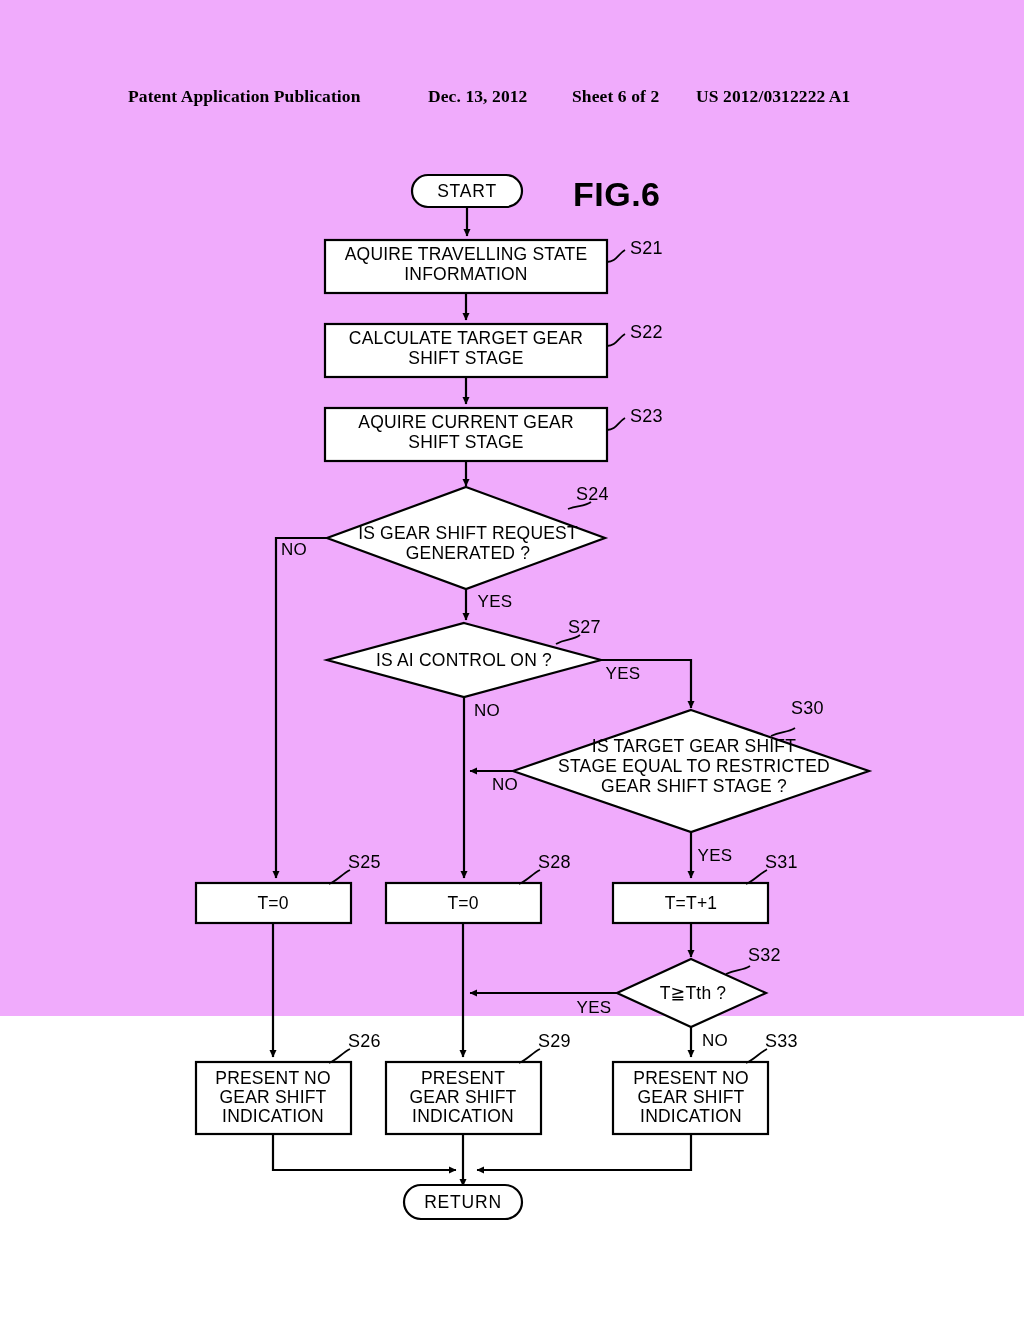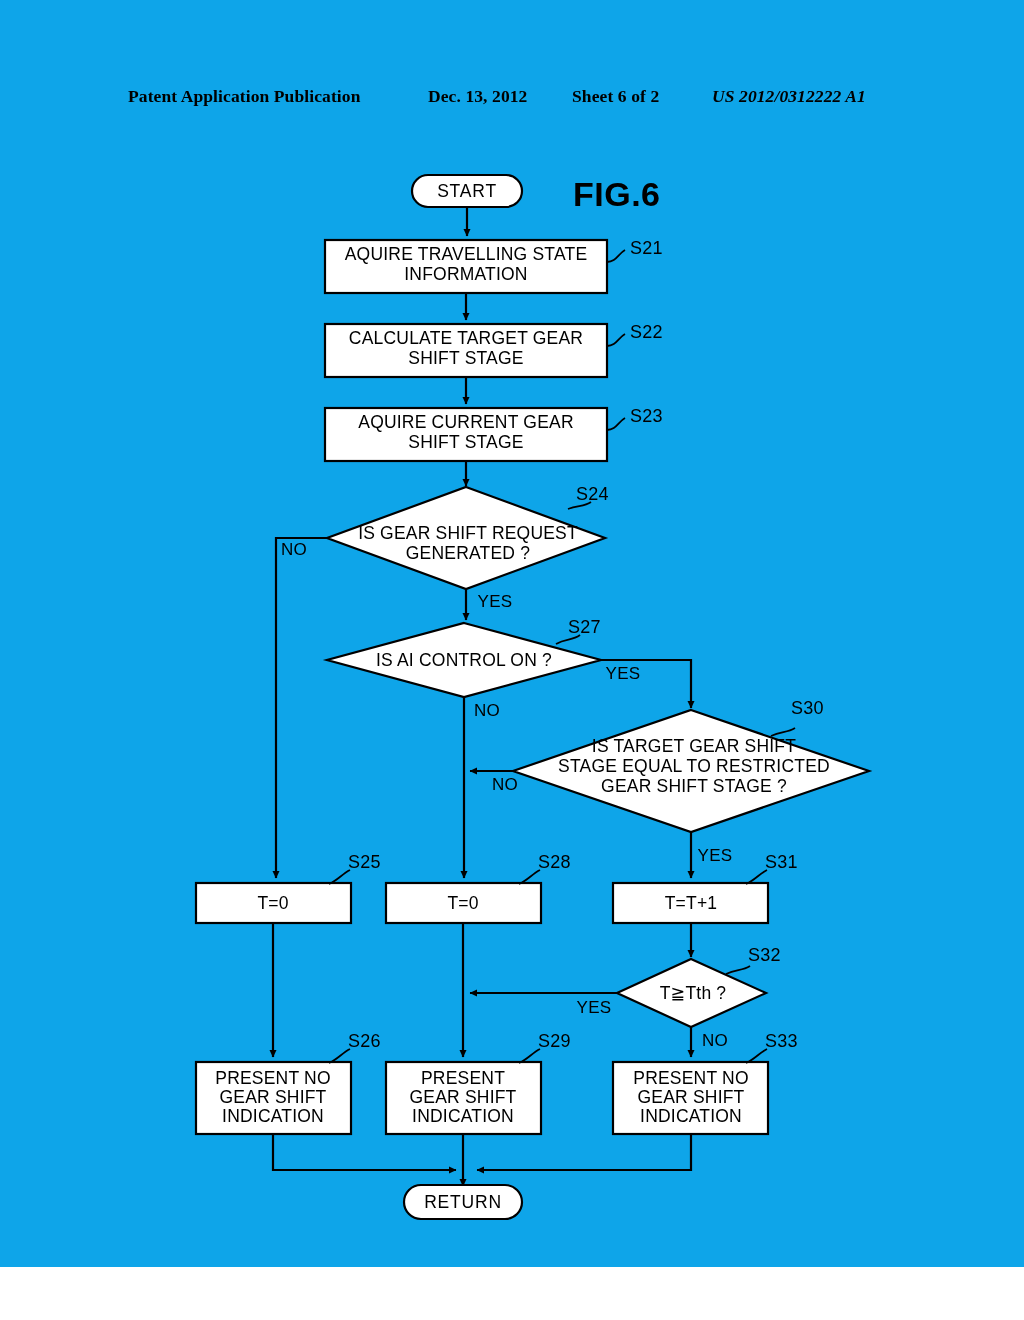--- a/index.html
+++ b/index.html
@@ -11,22 +11,22 @@
     width: 1024px;
     height: 1320px;
     font-family: "Liberation Sans", sans-serif;
     color: #000000;
     position: relative;
     overflow: hidden;
   }
   #page {
     position: relative;
     width: 1024px;
-    height: 1267px;
-    background: #0ea5e9;
+    height: 1016px;
+    background: #f0abfc;
   }
   .header {
     position: absolute;
     top: 86px;
     left: 0;
     width: 1024px;
     height: 26px;
     display: flex;
     flex-direction: row;
     align-items: baseline;
@@ -44,22 +44,21 @@
     position: absolute;
     left: 428px;
     text-align: center;
   }
   .hdr-sheet {
     position: absolute;
     left: 572px;
   }
   .hdr-pat {
     position: absolute;
-    left: 712px;
-    font-style: italic;
+    left: 696px;
   }
   svg#flow {
     position: absolute;
     left: 0;
     top: 0;
     width: 1024px;
     height: 1320px;
   }
   svg#flow text {
     font-family: "Liberation Sans", sans-serif;

